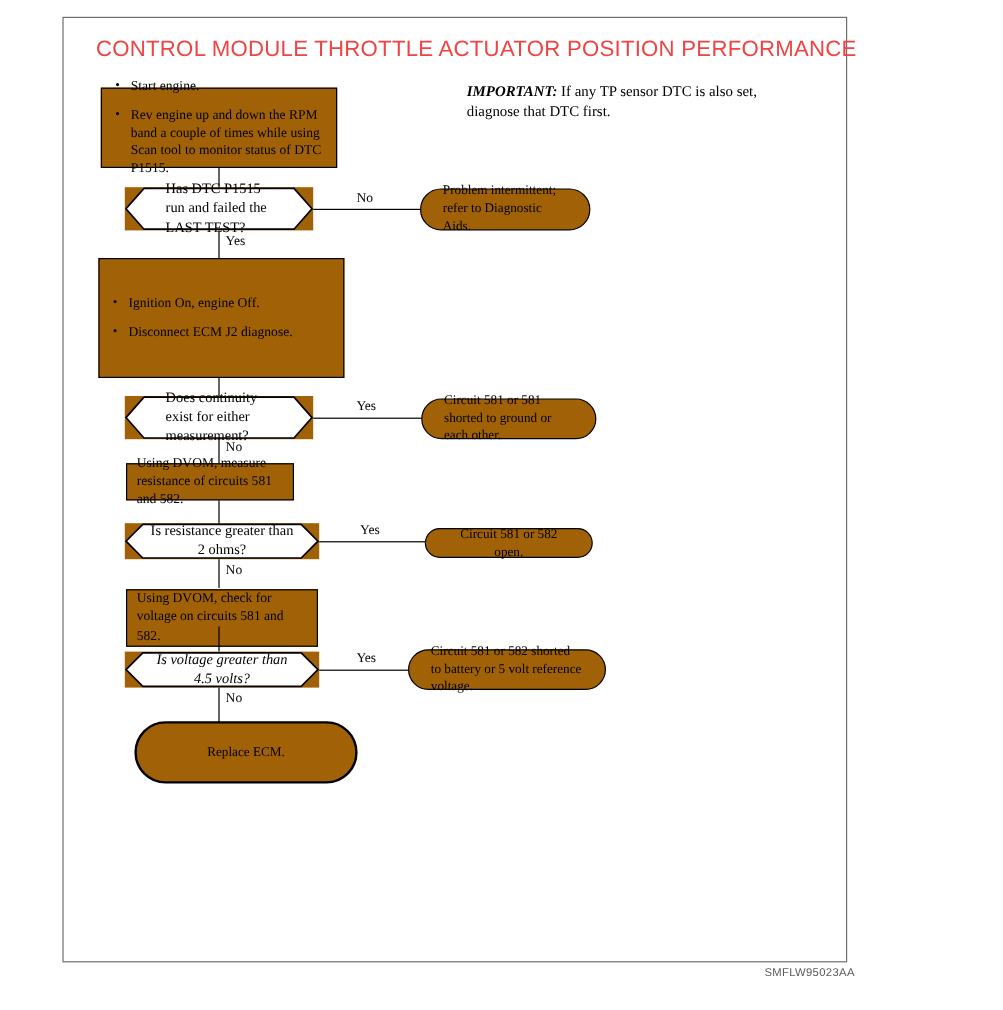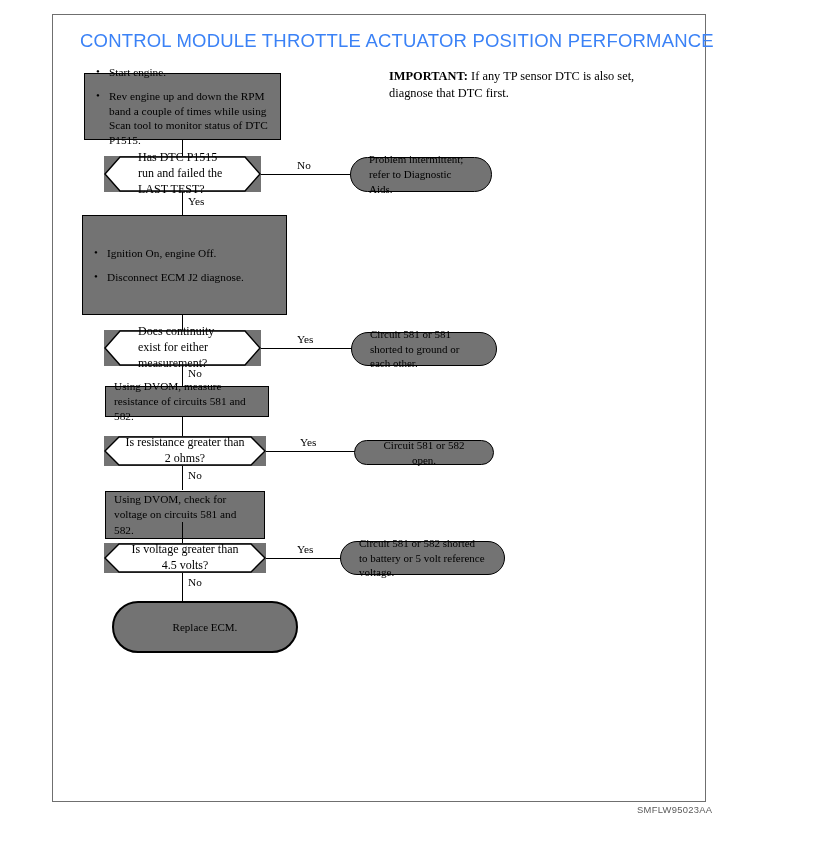--- a/index.html
+++ b/index.html
@@ -29,42 +29,43 @@
   }
 
   
   #doc-title {
     position: absolute;
     left: 80px;
     top: 30px;
     font-family: "Liberation Sans", sans-serif;
     font-size: 18.5px;
     letter-spacing: 0.2px;
-    color: #3b82f6;
+    color: #ef4444;
     white-space: nowrap;
   }
 
   
   #important-note {
     position: absolute;
     left: 389px;
     top: 68px;
     width: 250px;
     font-size: 12.4px;
     line-height: 1.33;
   }
   #important-note .lead {
     font-weight: bold;
+    font-style: italic;
   }
 
   
   .node {
     position: absolute;
     box-sizing: border-box;
-    background: #737373;
+    background: #a16207;
   }
 
   .box {
     border: 1.4px solid #000;
     display: flex;
     align-items: center;
   }
 
   .box-inner {
     padding: 5px 8px 5px 8px;
@@ -234,21 +235,21 @@
 <div class="conn-h" style="left:261px; top:348px; width:92px;"></div>
 <div class="branch-label" style="left:297px; top:334px;">Yes</div>
 
 <div class="node stadium" style="left:351px; top:332px; width:146px; height:34px;">
   <div class="stadium-inner">Circuit 581 or 581 shorted to ground or each other.</div>
 </div>
 
 <div class="conn-v" style="left:182px; top:366px; height:20px;"></div>
 <div class="branch-label" style="left:188px; top:368px;">No</div>
 
-<div class="node box" style="left:105px; top:386px; width:164px; height:31px;justify-content:center;">
+<div class="node box" style="left:105px; top:386px; width:140px; height:31px;justify-content:center;">
   <div class="box-inner plain-text">Using DVOM, measure resistance of circuits 581 and 582.</div>
 </div>
 
 <div class="conn-v" style="left:182px; top:417px; height:20px;"></div>
 
 <div class="node hexagon centered" style="left:104px; top:436px; width:162px; height:30px;">
   <svg width="162" height="30" viewBox="0 0 162 30">
     <polygon points="15,1 147,1 161,15 147,29 15,29 1,15" fill="#ffffff" stroke="#000000" stroke-width="1.4"></polygon>
   </svg>
   <div class="hex-label" style="padding:0 20px;">Is resistance greater than 2 ohms?</div>
@@ -267,21 +268,21 @@
 <div class="node box" style="left:105px; top:491px; width:160px; height:48px;">
   <div class="box-inner plain-text">Using DVOM, check for voltage on circuits 581 and 582.</div>
 </div>
 
 <div class="conn-v" style="left:182px; top:522px; height:21px;"></div>
 
 <div class="node hexagon centered" style="left:104px; top:543px; width:162px; height:30px;">
   <svg width="162" height="30" viewBox="0 0 162 30">
     <polygon points="15,1 147,1 161,15 147,29 15,29 1,15" fill="#ffffff" stroke="#000000" stroke-width="1.4"></polygon>
   </svg>
-  <div class="hex-label" style="padding:16px 20px;">Is voltage greater than 4.5 volts?</div>
+  <div class="hex-label" style="padding:16px 20px;font-style:italic;">Is voltage greater than 4.5 volts?</div>
 </div>
 
 <div class="conn-h" style="left:266px; top:558px; width:76px;"></div>
 <div class="branch-label" style="left:297px; top:544px;">Yes</div>
 
 <div class="node stadium" style="left:340px; top:541px; width:165px; height:34px;">
   <div class="stadium-inner">Circuit 581 or 582 shorted to battery or 5 volt reference voltage.</div>
 </div>
 
 <div class="conn-v" style="left:182px; top:573px; height:29px;"></div>

